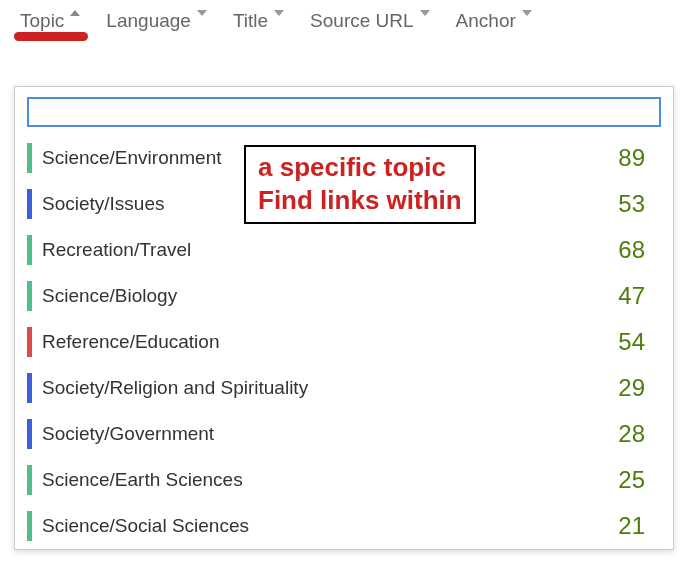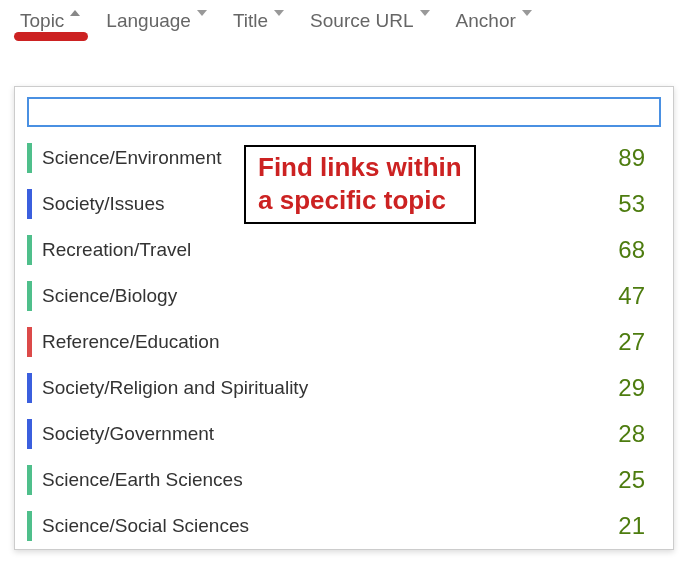--- a/index.html
+++ b/index.html
@@ -162,21 +162,21 @@
         <span class="item-count">68</span>
       </div>
       <div class="list-item">
         <div class="color-bar" style="background: rgb(79, 191, 139);"></div>
         <span class="item-label">Science/Biology</span>
         <span class="item-count">47</span>
       </div>
       <div class="list-item">
         <div class="color-bar" style="background: rgb(220, 74, 73);"></div>
         <span class="item-label">Reference/Education</span>
-        <span class="item-count">27</span>
+        <span class="item-count">54</span>
       </div>
       <div class="list-item">
         <div class="color-bar" style="background: rgb(59, 95, 222);"></div>
         <span class="item-label">Society/Religion and Spirituality</span>
         <span class="item-count">29</span>
       </div>
       <div class="list-item">
         <div class="color-bar" style="background: rgb(59, 95, 222);"></div>
         <span class="item-label">Society/Government</span>
         <span class="item-count">28</span>
@@ -188,15 +188,15 @@
       </div>
       <div class="list-item">
         <div class="color-bar" style="background: rgb(79, 191, 139);"></div>
         <span class="item-label">Science/Social Sciences</span>
         <span class="item-count">21</span>
       </div>
     </div>
 </div>
 
 <div class="callout-box">
+  <div class="callout-text">a specific topic</div>
   <div class="callout-text">Find links within</div>
-  <div class="callout-text">a specific topic</div>
 </div>
 
 </body></html>

